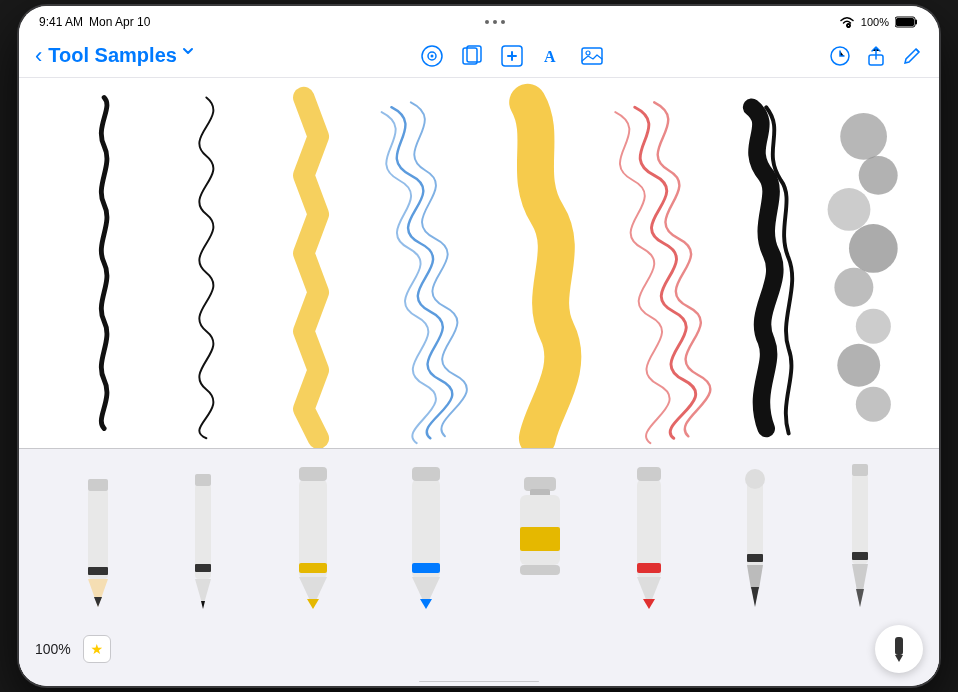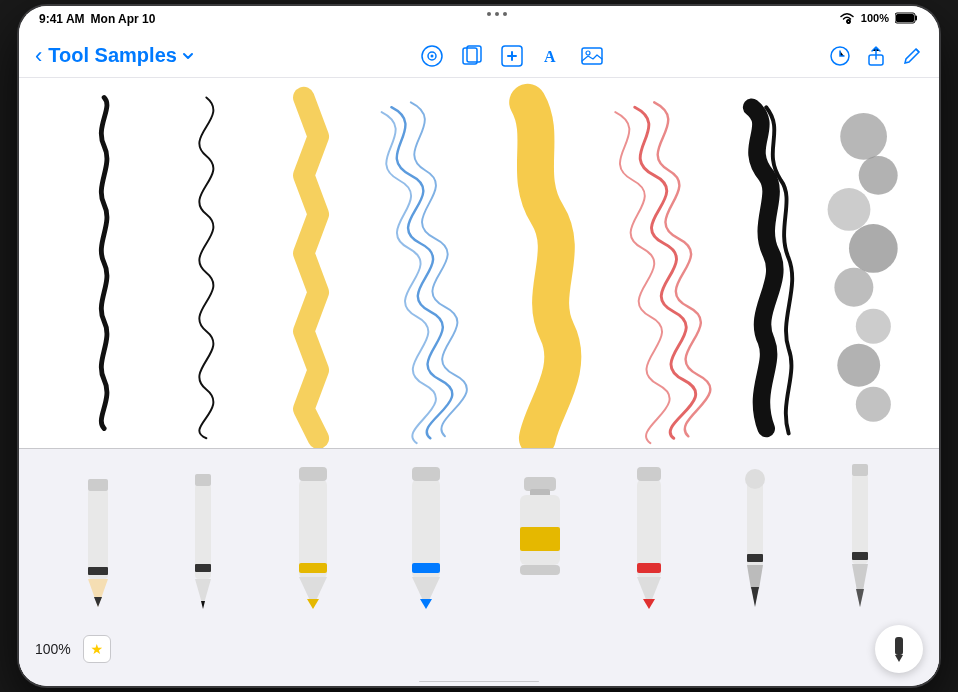--- a/index.html
+++ b/index.html
@@ -27,44 +27,44 @@
       background: #fff;
       border-radius: 22px;
       overflow: hidden;
       display: flex;
       flex-direction: column;
     }
     
     .status-bar {
       display: flex;
       justify-content: space-between;
-      align-items: flex-start;
+      align-items: center;
       padding: 6px 20px 2px;
       background: #fff;
       font-size: 12px;
-      font-weight: 700;
+      font-weight: 400;
       color: #000;
       min-height: 28px;
     }
     .status-left { display: flex; align-items: center; gap: 6px; }
     .status-center { display: flex; gap: 4px; }
     .status-dot { width: 4px; height: 4px; background: #666; border-radius: 50%; }
     .status-right { display: flex; align-items: center; gap: 6px; font-size: 11px; }
     
     .toolbar {
       display: flex;
       align-items: center;
       padding: 6px 16px;
       background: #fff;
       border-bottom: 1px solid #e5e5ea;
       min-height: 44px;
       gap: 8px;
     }
     .toolbar-left { display: flex; align-items: center; gap: 6px; }
-    .toolbar-title { font-size: 20px; font-weight: 600; color: #007aff; display: flex; align-items: center; gap: 4px; }
+    .toolbar-title { font-size: 20px; font-weight: 600; color: #007aff; display: flex; gap: 4px; }
     .toolbar-center { display: flex; gap: 16px; margin: 0 auto; align-items: center; }
     .toolbar-right { display: flex; gap: 14px; align-items: center; }
     .tb-icon { color: #007aff; font-size: 18px; cursor: pointer; }
     
     .canvas-area {
       flex: 1;
       background: #fff;
       position: relative;
       overflow: hidden;
       min-height: 370px;

